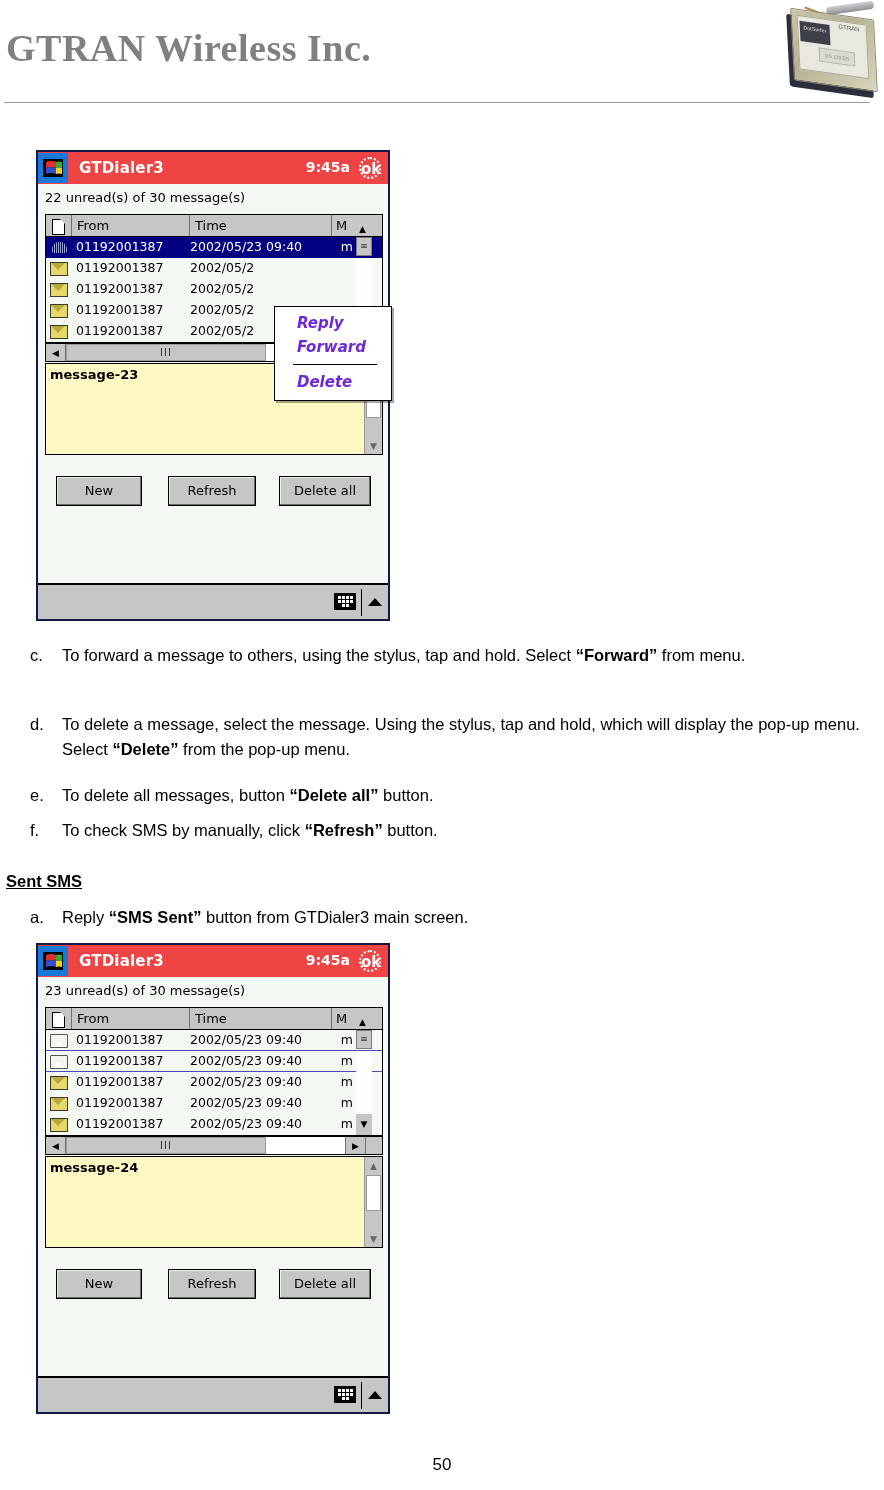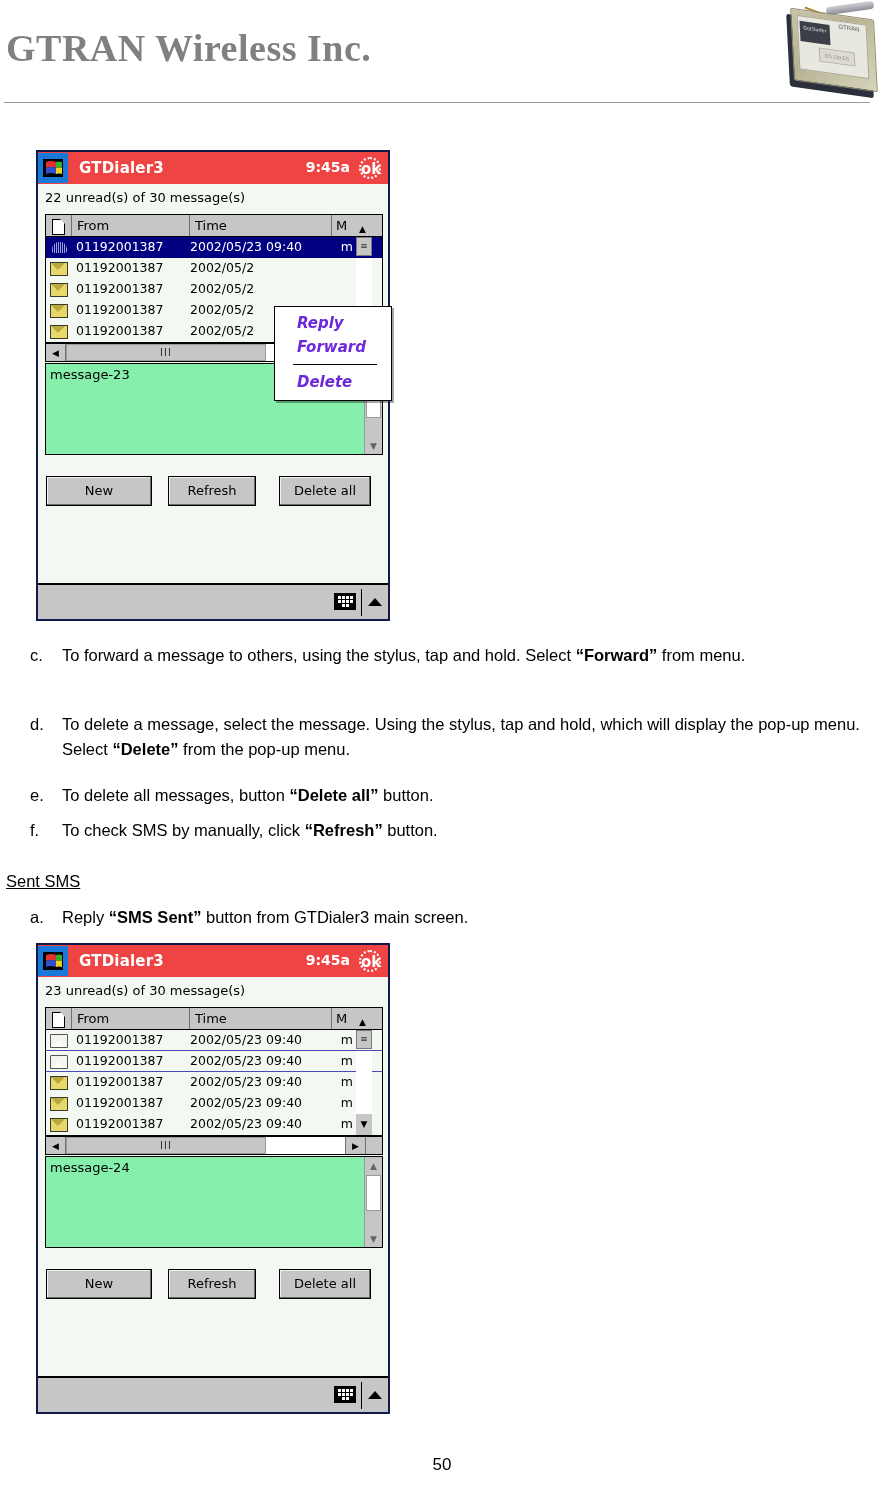--- a/index.html
+++ b/index.html
@@ -334,23 +334,24 @@
   }
   .hsb-track { flex: 1 1 auto; background: #ffffff; }
   .hsb-end { width: 16px; background: #c6c6c6; border-left: 1px solid #6f6f6f; }
 
   
   .msg-pane {
     position: absolute;
     left: 7px;
     width: 338px;
     height: 92px;
-    background: #86efac;
+    background: #fef9c3;
     border: 1px solid #000;
     box-sizing: border-box;
+    font-weight: bold;
   }
   .msg-text {
     position: absolute;
     left: 4px; top: 3px;
     font-size: 13px;
     color: #000;
   }
   .msg-pane .vsb2 {
     position: absolute;
     right: 0; top: 0;
@@ -384,21 +385,21 @@
     background: #c6c6c6;
     border: 1px solid #000;
     box-shadow: inset -1px -1px 0 #6a6a6a, inset 1px 1px 0 #efefef;
     font-size: 13px;
     color: #000;
     height: 30px;
     line-height: 28px;
     text-align: center;
     box-sizing: border-box;
   }
-  .pda-btn.new     { position:absolute; left: 8px;  width: 106px; }
+  .pda-btn.new     { position:absolute; left: 18px;  width: 86px; }
   .pda-btn.refresh { position:absolute; left: 130px; width: 88px; }
   .pda-btn.delall  { position:absolute; left: 241px; width: 92px; }
 
   
   .pda-taskbar {
     position: absolute;
     left: 0; bottom: 0;
     width: 100%;
     height: 36px;
     background: #c6c6c6;
@@ -481,21 +482,21 @@
   .li .txt {
     display: block;
     margin-left: 62px;
     width: 800px;
   }
   .li .txt b { font-weight: bold; }
   .section-heading {
     position: absolute;
     left: 6px;
     font-size: 16.5px;
-    font-weight: normal;
+    font-weight: bold;
     color: #000;
     text-decoration: underline;
   }
   .page-number {
     position: absolute;
     left: 0; top: 1455px;
     width: 884px;
     text-align: center;
     font-size: 17px;
     color: #000;

